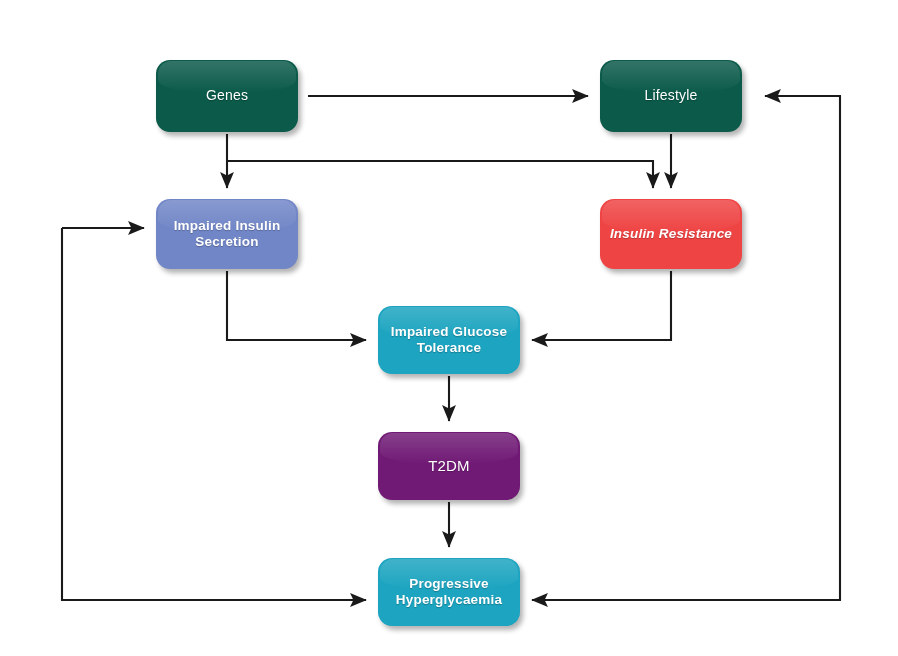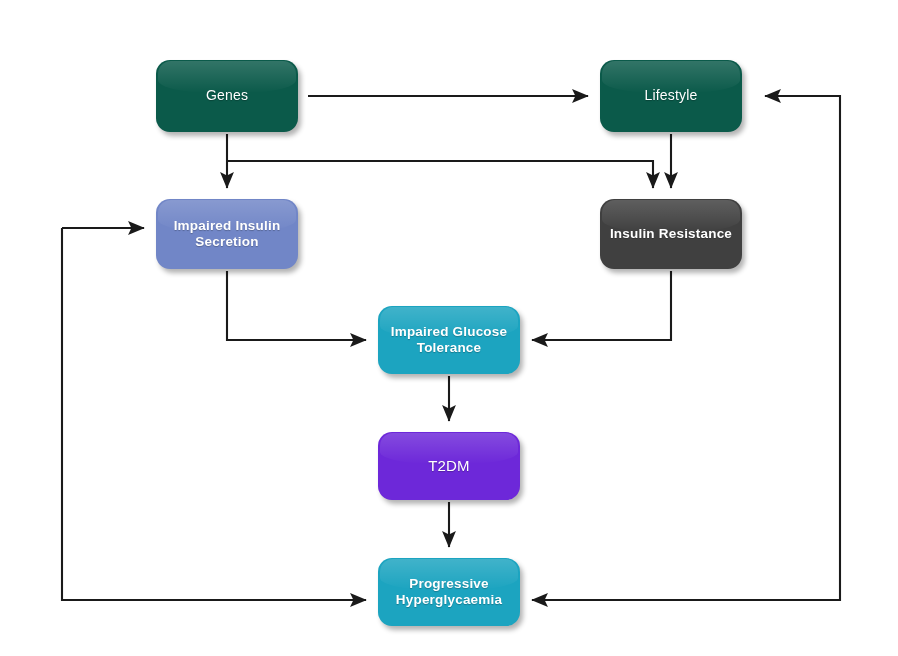--- a/index.html
+++ b/index.html
@@ -117,29 +117,29 @@
   </div>
 
   <div class="node n-genes" style="left:156px; top:60px; width:142px; height:72px; background:#0b5a4a;">
     <span class="label">Genes</span>
   </div>
 
   <div class="node n-iis" style="left:156px; top:199px; width:142px; height:70px; background:#7186c7;">
     <span class="label">Impaired Insulin Secretion</span>
   </div>
 
-  <div class="node n-ir" style="left:600px; top:199px; width:142px; height:70px; background:#404040;">
+  <div class="node n-ir" style="left:600px; top:199px; width:142px; height:70px; background:#ef4444;font-style:italic;">
     <span class="label">Insulin Resistance</span>
   </div>
 
   <div class="node n-igt" style="left:378px; top:306px; width:142px; height:68px; background:#1ca4c0;">
     <span class="label">Impaired Glucose Tolerance</span>
   </div>
 
-  <div class="node n-t2dm" style="left:378px; top:432px; width:142px; height:68px; background:#6d28d9;">
+  <div class="node n-t2dm" style="left:378px; top:432px; width:142px; height:68px; background:#701a75;">
     <span class="label">T2DM</span>
   </div>
 
   <div class="node n-ph" style="left:378px; top:558px; width:142px; height:68px; background:#1ca4c0;">
     <span class="label">Progressive Hyperglycaemia</span>
   </div>
 
 </div>
 
 </body></html>

